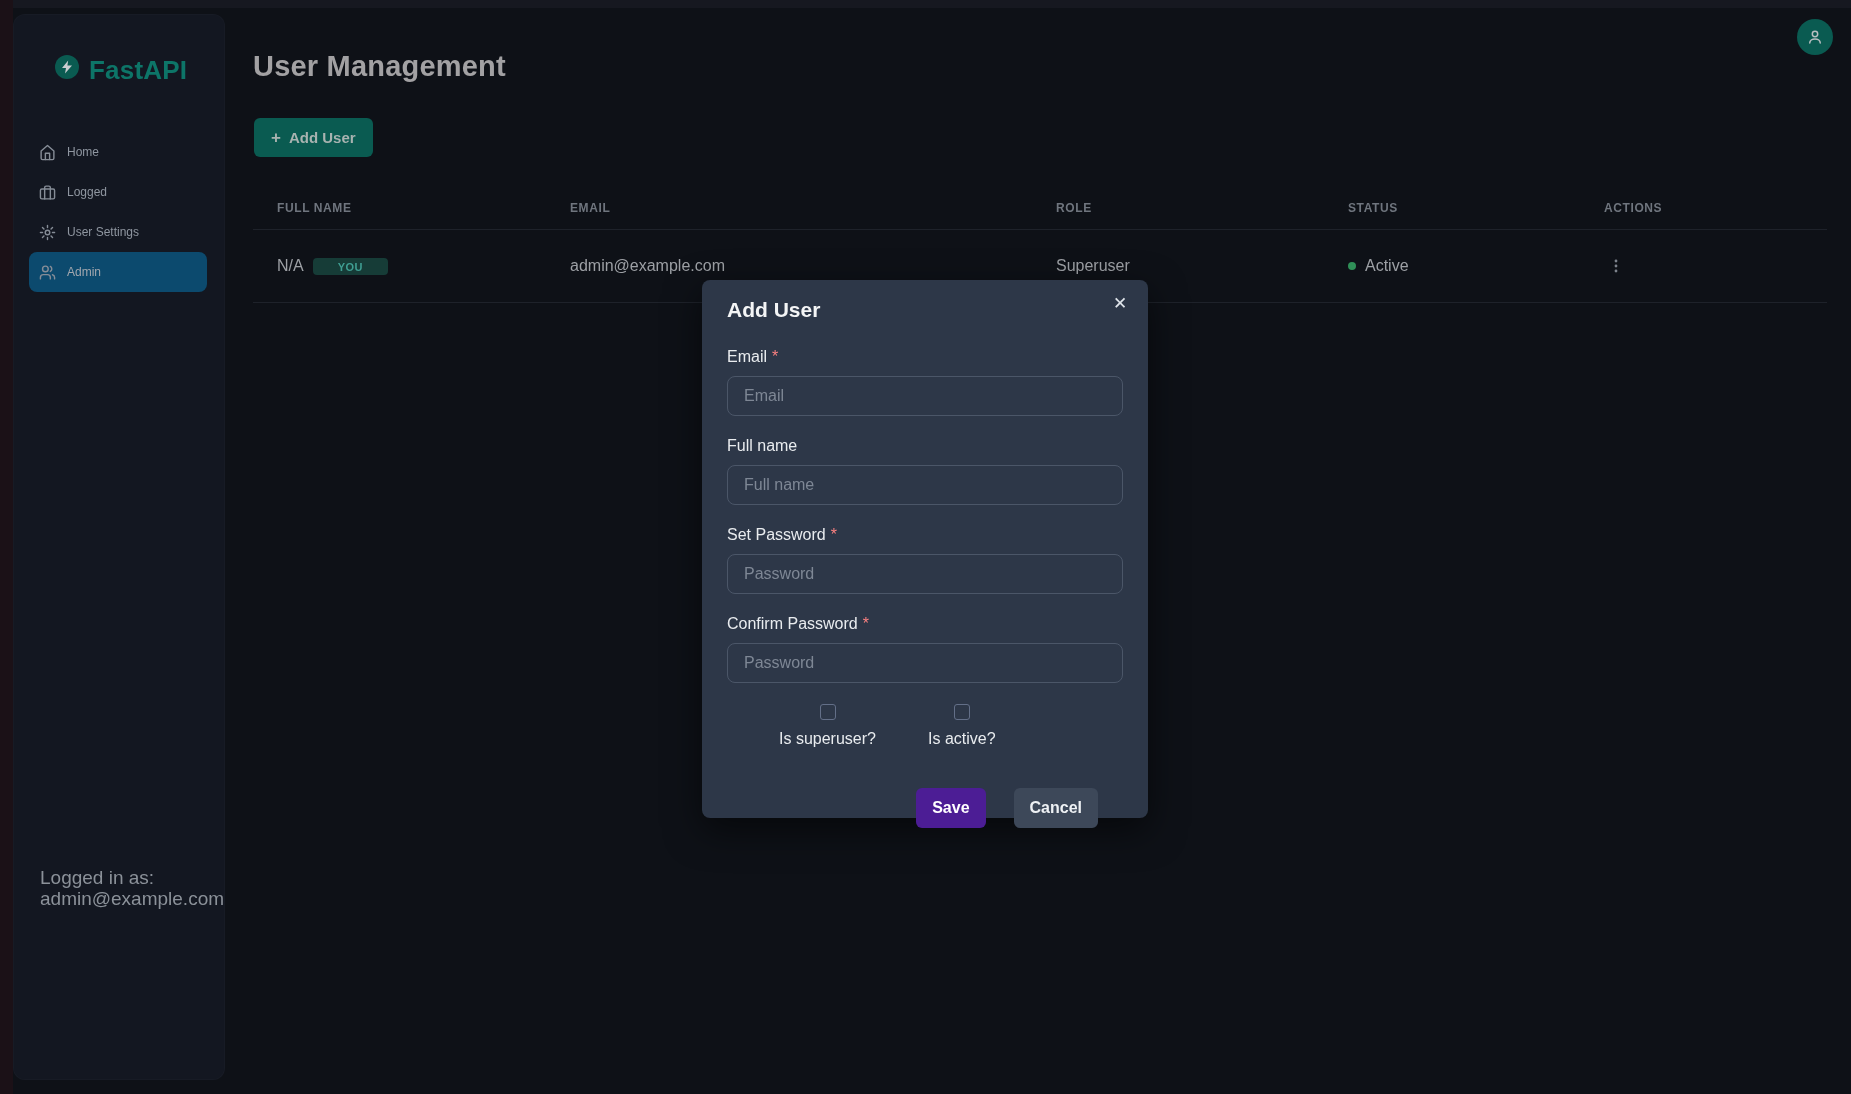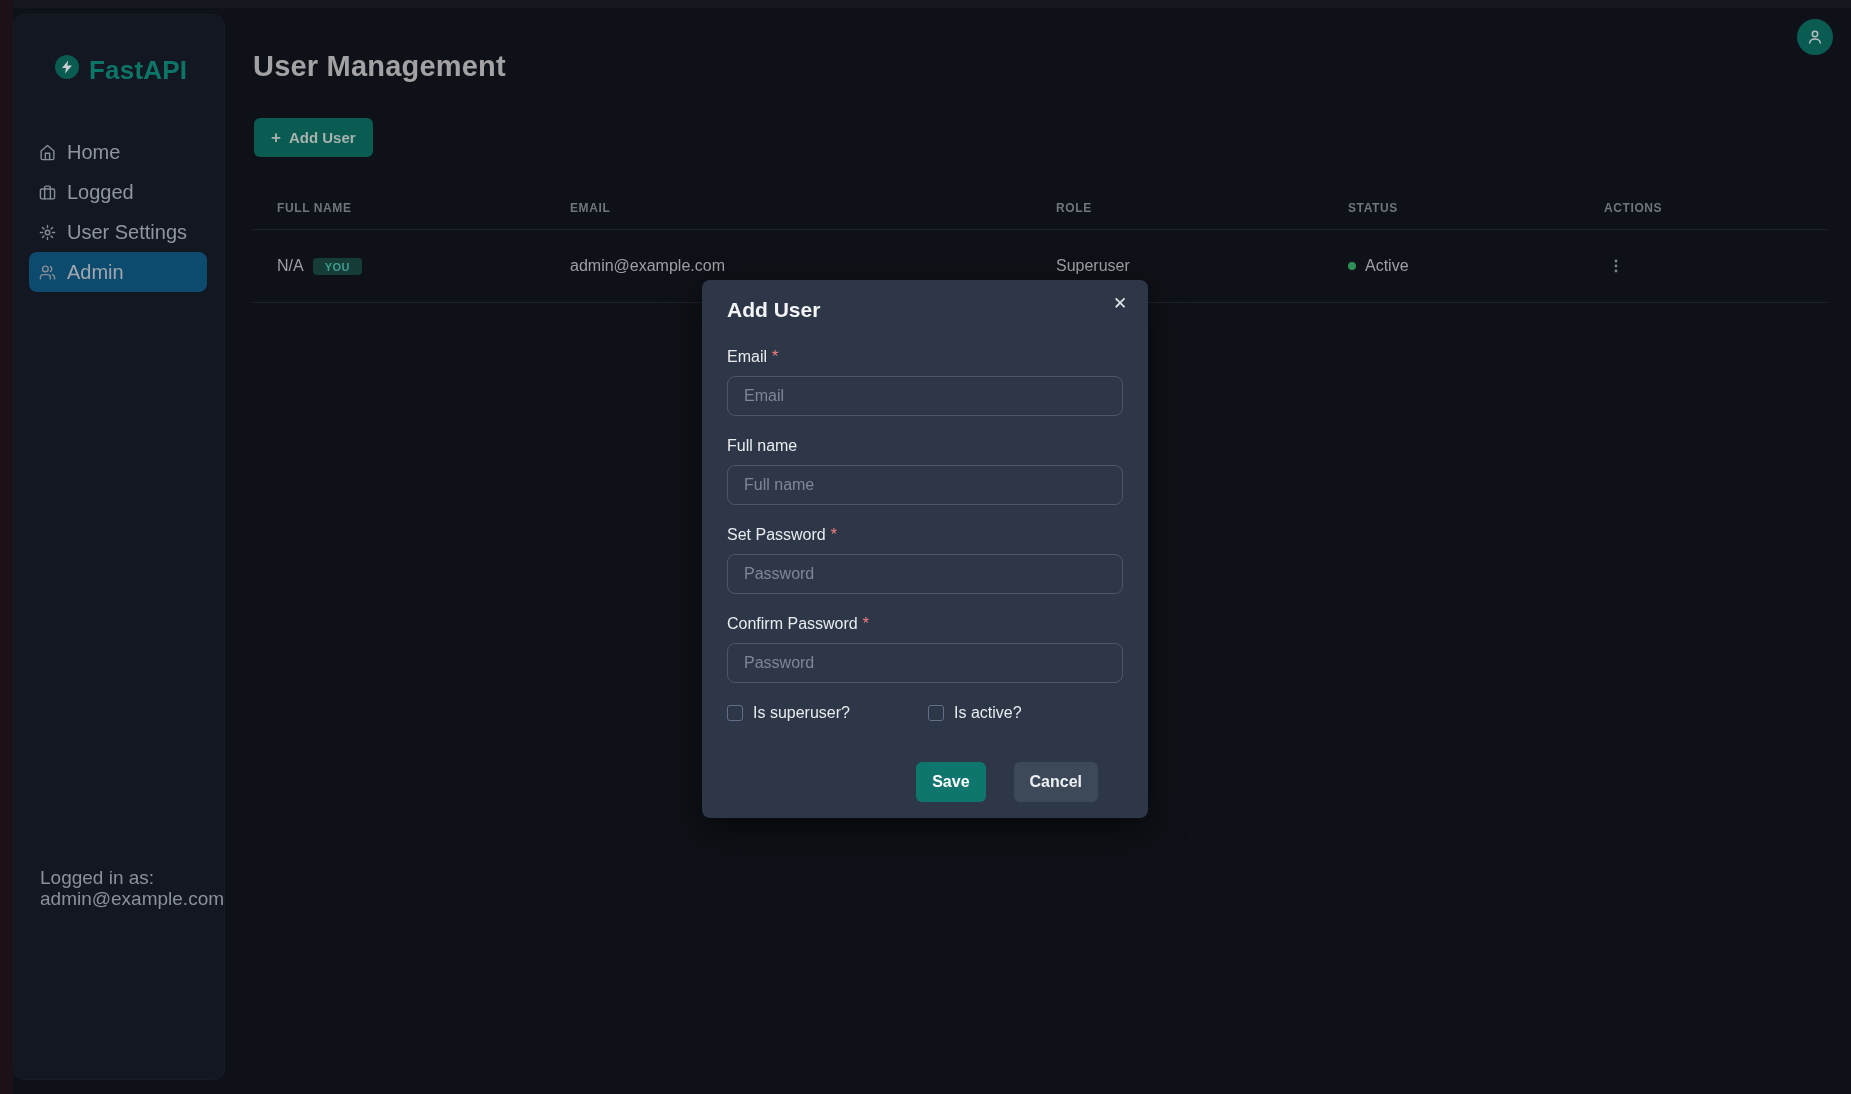--- a/index.html
+++ b/index.html
@@ -21,21 +21,21 @@
   .logo-row { display:flex; align-items:flex-start; gap:10px; margin:40px 0 0 41px; }
   .logo-mark {
     width:24px; height:24px; border-radius:50%; background:#0a5b51;
     display:flex; align-items:center; justify-content:center; flex:0 0 auto;
   }
   .logo-text { font-size:26px; font-weight:600; color:#0d7568; letter-spacing:0.2px; }
   .nav { margin-top:46px; }
   .nav-item {
     height:40px; margin:0 17px 0 15px; padding-left:10px; border-radius:8px;
     display:flex; align-items:center; gap:11px;
-    font-size:20px; color:#8f96a0; cursor:pointer;
+    font-size:12px; color:#8f96a0; cursor:pointer;
   }
   .nav-item .nav-icon { width:17px; height:17px; display:flex; align-items:center; justify-content:center; color:#868d97; }
   .nav-item.active { background:#0c4a6e; color:#a2a7ae; }
   .login-info {
     position:absolute; left:26px; bottom:170px;
     font-size:19px; line-height:21px; color:#8b9199;
   }
 
   
   .main { position:absolute; left:225px; top:8px; width:1626px; height:1086px; }
@@ -57,21 +57,21 @@
     border-bottom:1px solid #1e222a;
   }
   .thead { height:44px; }
   .thead .cell {
     align-self:center; padding-left:24px;
     font-size:12px; font-weight:700; letter-spacing:0.6px; text-transform:uppercase; color:#6f757e;
   }
   .trow { height:73px; }
   .trow .cell { align-self:center; padding-left:24px; font-size:16px; color:#9da0a5; display:flex; align-items:center;text-align:right; }
   .you-badge {
-    margin-left:9px; padding:3px 12px 2px; border-radius:4px;
+    margin-left:9px; padding:3px 25px 2px; border-radius:4px;
     background:#163c37; color:#3f9e92; font-size:11px; font-weight:700; letter-spacing:0.5px;
   }
   .status-dot { width:8px; height:8px; border-radius:50%; background:#2f8f57; margin-right:9px; }
   .kebab-btn { background:none; border:none; cursor:pointer; color:#7d838c; display:flex; padding:4px; }
 
   .avatar-btn {
     position:absolute; left:1797px; top:19px; width:36px; height:36px; border-radius:50%;
     background:#0a5b51; border:none; cursor:pointer;
     display:flex; align-items:center; justify-content:center; color:#b9bfc1;
   }
@@ -94,26 +94,26 @@
   .field { margin-bottom:21px; }
   .field-label { font-size:16px; color:#e9ecef; margin-bottom:8px; height:20px; }
   .req { color:#fc8181; margin-left:5px; }
   .field input {
     width:100%; height:40px; background:transparent;
     border:1px solid #4b5668; border-radius:8px;
     padding:0 16px; font-family:inherit; font-size:16px; color:#e9ecef; outline:none;
   }
   .field input::placeholder { color:#7e8795; }
   .checkbox-row { display:flex; margin-top:18px; }
-  .checkbox { display:flex; align-items:center; gap:10px; cursor:pointer; font-size:16px; color:#e9ecef; }
+  .checkbox { display:flex; align-items:center; gap:10px; cursor:pointer; font-size:16px; color:#e9ecef;flex-direction:column; }
   .checkbox:first-child { width:201px; }
   .checkbox .box { width:16px; height:16px; border:1.5px solid #636f88; border-radius:3px; flex:0 0 auto; }
   .modal-footer { display:flex; justify-content:flex-end; gap:12px; margin-top:40px; padding:0 25px; }
   .btn { height:40px; border:none; border-radius:6px; cursor:pointer; font-family:inherit; font-size:16px; font-weight:700; padding:0 16px; }
-  .btn-save { background:#0f766e; color:#ffffff; }
+  .btn-save { background:#4c1d95; color:#ffffff; }
   .btn-cancel { background:#3d4859; color:#eef1f4;margin-left:16px; }
 
   svg { display:block; }
 </style>
 </head>
 <body>
 
 <div class="edge-top"></div>
 <div class="edge-left"></div>
 

